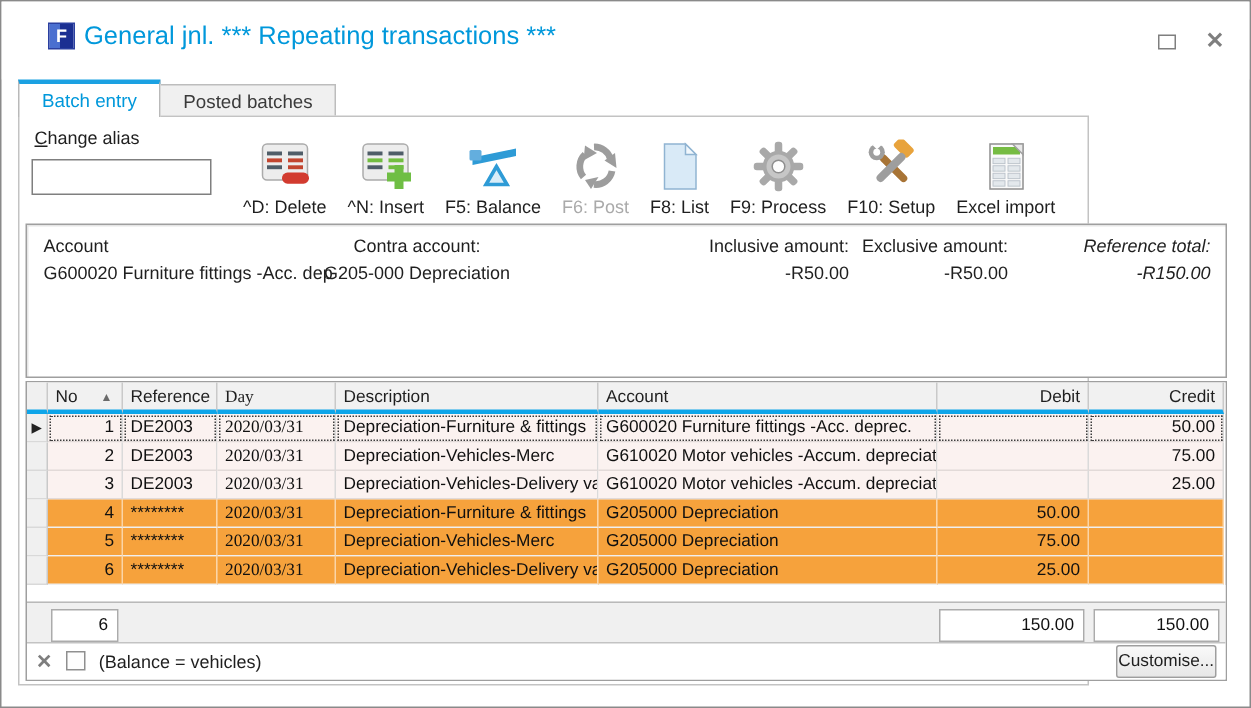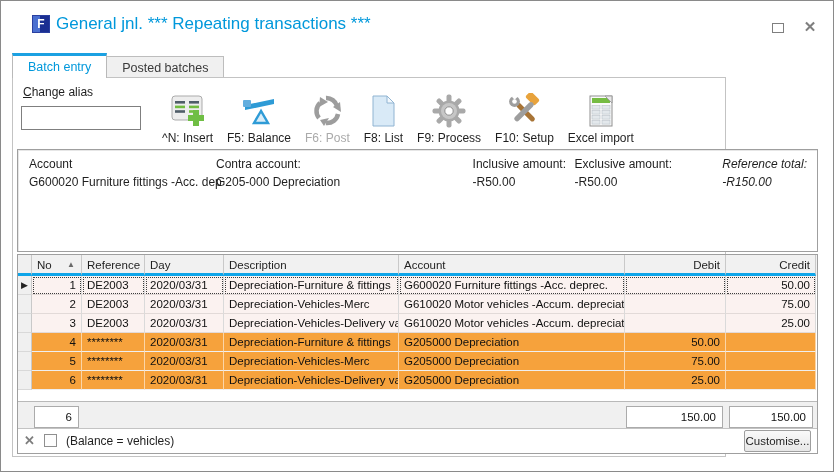--- a/index.html
+++ b/index.html
@@ -48,36 +48,36 @@
   .tb-icon { width:38px; height:40px; display:flex; align-items:center; justify-content:center; }
   .tb-label { font-size:12px; color:#1f1f1f; white-space:nowrap; line-height:14px; }
   .tb-btn.disabled .tb-label { color:#aaaaaa; }
 
   
   .summary-panel { position:absolute; left:4px; top:71px; width:801px; height:103px;
                    border:1px solid #9f9f9f; background:#fff;
                    box-shadow:inset 1px 1px 0 #e6e6e6; }
   .sp-block { position:absolute; font-size:12px; color:#1f1f1f; white-space:nowrap; }
   .sp-label { margin-bottom:4px; }
-  .sp-right { text-align:left; }
+  .sp-right { text-align:right; }
 
   
   .grid-panel { position:absolute; left:4px; top:176px; width:801px; height:200px;
                 border:1px solid #9f9f9f; background:#fff; display:flex; flex-direction:column; }
   .g-row { display:flex; height:19px; line-height:18px; font-size:11.5px; color:#101010; }
   .g-head { height:21px; line-height:20px; background:#f1f1f1; }
   .g-cell { padding:0 5px; overflow:hidden; white-space:nowrap; border-right:1px solid #dadada;
             border-bottom:1px solid #e2dad8; }
   .g-head .g-cell { border-right:1px solid #c9c9c9; border-bottom:3px solid #0ea5e9; color:#1f1f1f; }
   .c-sel  { width:14px; padding:0 1px; background:#f0f0f0; border-right:1px solid #c9c9c9;
             border-bottom:1px solid #d9d9d9; font-size:9px; color:#222;
             display:flex; align-items:center; justify-content:center; }
   .c-no   { width:50px; text-align:right; }
   .c-ref  { width:63px; }
-  .c-day  { width:79px; }
+  .c-day  { width:79px;font-family:Liberation Serif, serif; }
   .c-desc { width:175px; }
   .c-acct { width:226px; }
   .c-deb  { width:101px; text-align:right; }
   .c-cred { width:90px;  text-align:right; border-right:1px solid #dadada; }
   .g-head .c-no { text-align:left; position:relative; }
   .sort-arrow { position:absolute; right:6px; top:0; font-size:8px; color:#6a6a6a; }
   .row-normal .g-cell { background:#fbf2f0; }
   .row-orange .g-cell { background:#f6a23c; border-right:1px solid rgba(255,255,255,.55);
                         border-bottom:1px solid #efefef; }
   .row-focus .g-cell { outline:1px dotted #3c3c3c; outline-offset:-2px; }
@@ -124,20 +124,37 @@
   <div class="tabpage">
 
     <div class="toolbar-row">
       <div class="alias-block">
         <div class="alias-label"><span class="alias-hotkey">C</span><span>hange alias</span></div>
         <input class="alias-input" type="text" value="" style="">
       </div>
 
       <div class="tb-buttons">
 
+        <div class="tb-btn">
+          <span class="tb-icon">
+            <svg width="36" height="36" viewBox="0 0 36 36">
+              <rect x="3" y="3" width="30" height="24" rx="3" fill="#ededed" stroke="#ababab"></rect>
+              <g>
+                <rect x="6" y="8" width="10" height="2.6" fill="#4f5d68"></rect>
+                  <rect x="20" y="8" width="10" height="2.6" fill="#4f5d68"></rect>
+                <rect x="6" y="12.6" width="10" height="2.6" fill="#c2452f"></rect>
+                  <rect x="20" y="12.6" width="10" height="2.6" fill="#c2452f"></rect>
+                <rect x="6" y="17.2" width="10" height="2.6" fill="#4f5d68"></rect>
+                  <rect x="20" y="17.2" width="10" height="2.6" fill="#c2452f"></rect>
+              </g>
+              <rect x="16" y="22" width="18" height="7.5" rx="3.7" fill="#d23b2f"></rect>
+            </svg>
+          </span>
+          <span class="tb-label">^D: Delete</span>
+        </div>
 
         <div class="tb-btn">
           <span class="tb-icon">
             <svg width="36" height="36" viewBox="0 0 36 36">
               <rect x="3" y="3" width="30" height="24" rx="3" fill="#ededed" stroke="#ababab"></rect>
               <g>
                 <rect x="6" y="8" width="10" height="2.6" fill="#4f5d68"></rect>
                   <rect x="20" y="8" width="10" height="2.6" fill="#4f5d68"></rect>
                 <rect x="6" y="12.6" width="10" height="2.6" fill="#72bd40"></rect>
                   <rect x="20" y="12.6" width="10" height="2.6" fill="#72bd40"></rect>
@@ -246,21 +263,21 @@
         </div>
 
       </div>
     </div>
 
     <div class="summary-panel">
       <div class="sp-block" style="left:11px; top:7px;">
         <div class="sp-label">Account</div>
         <div>G600020 Furniture  fittings -Acc. dep</div>
       </div>
-      <div class="sp-block" style="left:198px; top:7px;">
+      <div class="sp-block" style="left:198px; top:7px;text-align:center;">
         <div class="sp-label">Contra account:</div>
         <div>G205-000 Depreciation</div>
       </div>
       <div class="sp-block sp-right" style="right:251px; top:7px;">
         <div class="sp-label">Inclusive amount:</div>
         <div>-R50.00</div>
       </div>
       <div class="sp-block sp-right" style="right:145px; top:7px;">
         <div class="sp-label">Exclusive amount:</div>
         <div>-R50.00</div>

